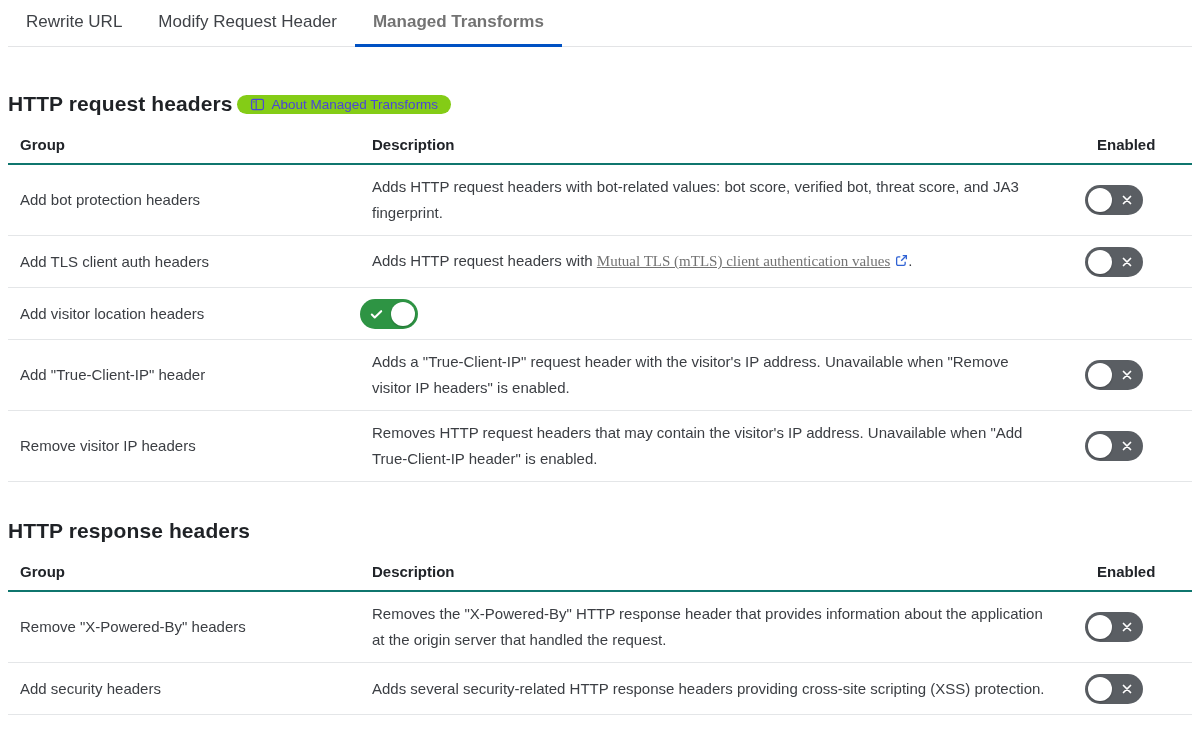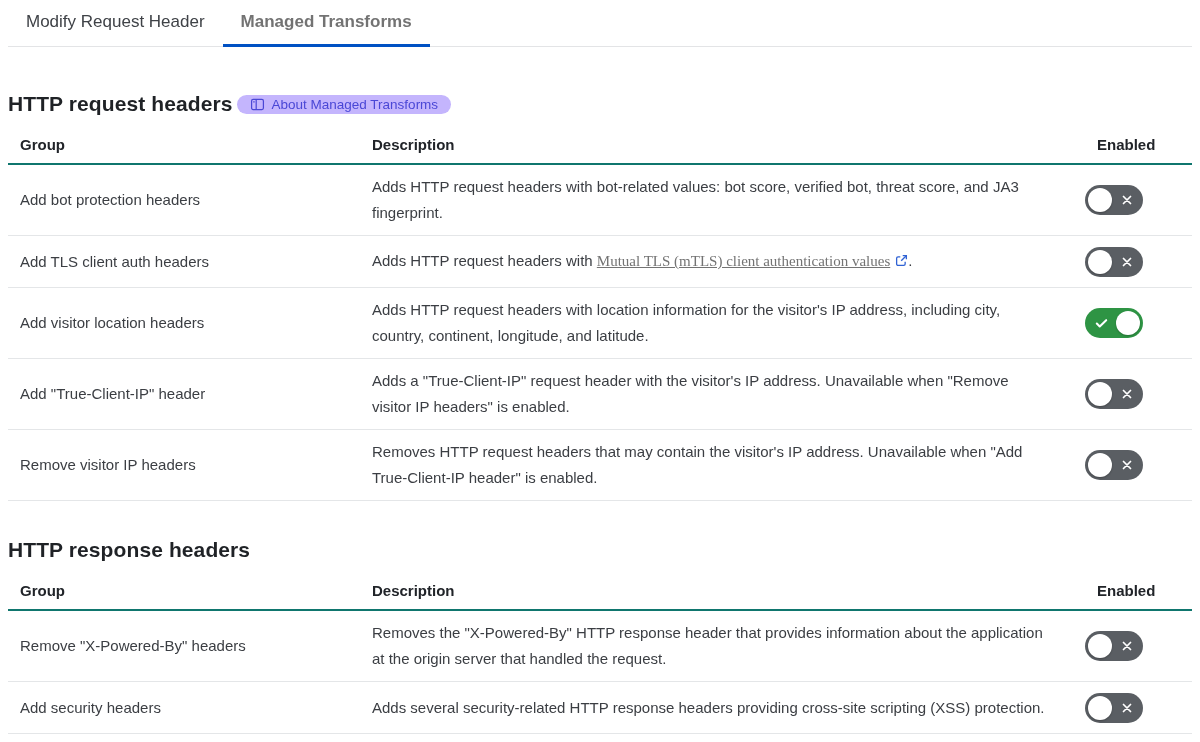--- a/index.html
+++ b/index.html
@@ -30,21 +30,21 @@
   .section-head {
     display: flex; align-items: center; gap: 4px;
     margin: 45px 0 14px 0;
   }
   .section-head.second { margin-top: 37px; }
   .section-head h2 {
     font-size: 21px; font-weight: 700; color: #1f2226; letter-spacing: 0.1px;
   }
   .badge {
     display: inline-flex; align-items: center; gap: 7px;
-    background: #c4b5fd; color: #4a47d6; text-decoration: none;
+    background: #84cc16; color: #4a47d6; text-decoration: none;
     font-size: 13.5px; font-weight: 500;
     padding: 2px 13px; border-radius: 15px; cursor: pointer;
   }
   .badge svg { display: block; }
 
   
   .trow {
     display: grid;
     grid-template-columns: 352px 1fr 107px;
     align-items: center;
@@ -79,20 +79,23 @@
   .toggle.on { background: #2e9444; }
   .toggle.on .knob { right: 3px; }
   .toggle.on .icon-check { left: 9px; }
 </style>
 </head>
 <body>
 
 <div class="wrap">
 
   <nav class="tabbar">
+      <button type="button" class="tab">
+    <span>Rewrite URL</span>
+  </button>
       <button type="button" class="tab">
     <span>Modify Request Header</span>
   </button>
       <button type="button" class="tab active">
     <span>Managed Transforms</span>
   </button>
     </nav>
 
   <section>
     <div class="section-head">
@@ -140,21 +143,20 @@
 
         <svg class="ticon icon-x" width="14" height="14" viewBox="0 0 16 16">
           <path d="M4 4l8 8M12 4l-8 8" stroke="#ffffff" stroke-width="2" stroke-linecap="round"></path>
         </svg>
         <span class="knob"></span>
       </button>
     </div>
   </div>
           <div class="trow">
     <div class="cell group">Add visitor location headers</div>
-    <div class="cell desc">Adds HTTP request headers with location information for the visitor's IP address, including city, country, continent, longitude, and latitude.</div>
     <div class="cell toggle-cell">
       <button type="button" class="toggle on">
         <svg class="ticon icon-check" width="15" height="15" viewBox="0 0 16 16">
           <path d="M3 8.6l3.1 3.1L13 5" stroke="#ffffff" stroke-width="2.2" fill="none" stroke-linecap="round" stroke-linejoin="round"></path>
         </svg>
 
         <span class="knob"></span>
       </button>
     </div>
   </div>

